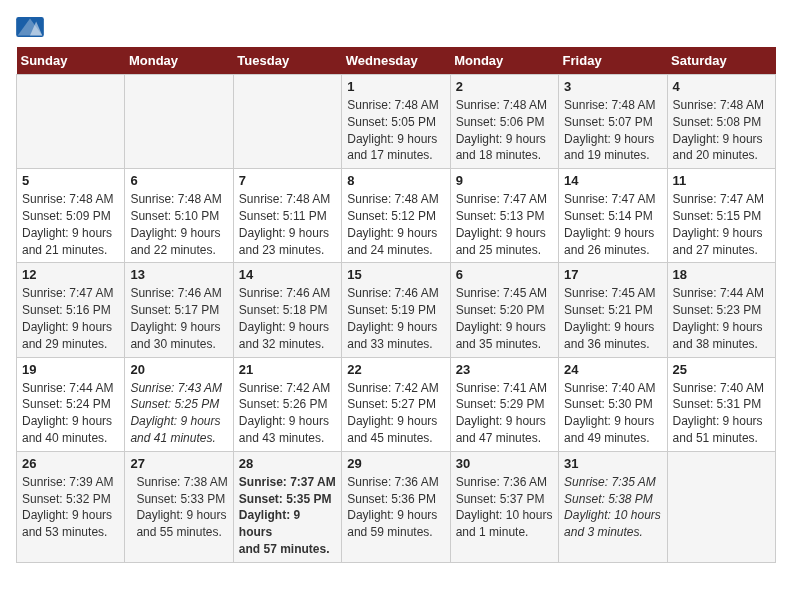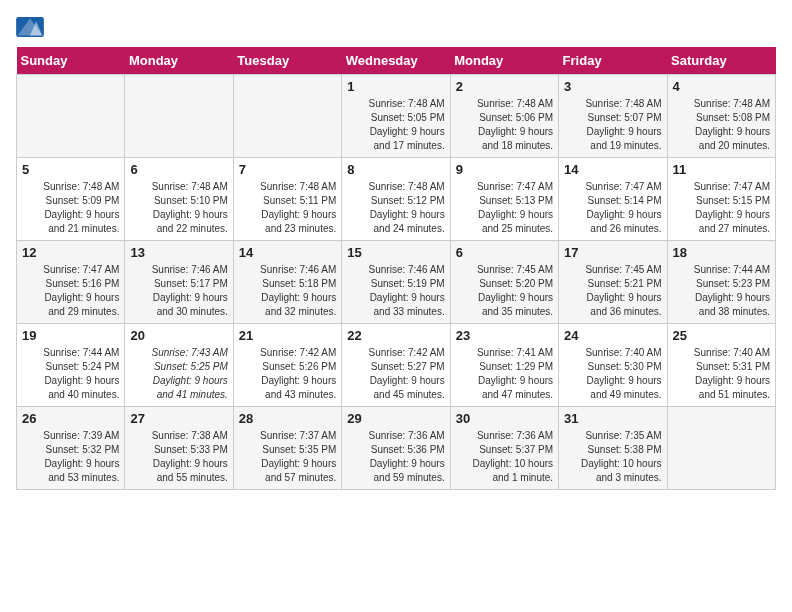--- a/index.html
+++ b/index.html
@@ -46,21 +46,21 @@
     .calendar-subtitle {
       font-size: 15px;
       color: #555;
     }
     table {
       width: 100%;
       border-collapse: collapse;
       font-size: 11px;
     }
     thead tr th {
-      background-color: #be185d;
+      background-color: #7f1d1d;
       color: #fff;
       padding: 6px 4px;
       text-align: left;
       font-size: 13px;
       font-weight: bold;
       margin-top: 12px;
     }
     tbody tr td {
       border: 1px solid #ccc;
       vertical-align: top;
@@ -77,22 +77,21 @@
     }
     .day-num {
       font-weight: bold;
       font-size: 13px;
       margin-bottom: 3px;
       color: #222;
     }
     .day-info {
       color: #333;
       line-height: 1.4;
-      font-size: 10px;
-      text-align: right;
+      font-size: 12px;
     }
     .empty-cell {
       background-color: #f5f5f5;
     }
   </style>
 </head>
 <body>
 
 <div class="header">
   <div class="logo">
@@ -285,21 +284,21 @@
         <td>
           <div class="day-num">22</div>
           <div class="day-info" style="white-space: pre-line;">Sunrise: 7:42 AM
 Sunset: 5:27 PM
 Daylight: 9 hours
 and 45 minutes.</div>
         </td>
         <td>
           <div class="day-num">23</div>
           <div class="day-info" style="white-space: pre-line;">Sunrise: 7:41 AM
-Sunset: 1:29 PM
+Sunset: 5:29 PM
 Daylight: 9 hours
 and 47 minutes.</div>
         </td>
         <td>
           <div class="day-num">24</div>
           <div class="day-info" style="white-space: pre-line;">Sunrise: 7:40 AM
 Sunset: 5:30 PM
 Daylight: 9 hours
 and 49 minutes.</div>
         </td>
@@ -314,49 +313,49 @@
       <tr>
         <td>
           <div class="day-num">26</div>
           <div class="day-info" style="white-space: pre-line;">Sunrise: 7:39 AM
 Sunset: 5:32 PM
 Daylight: 9 hours
 and 53 minutes.</div>
         </td>
         <td>
           <div class="day-num">27</div>
-          <div class="day-info" style="white-space: pre-line;">Sunrise: 7:38 AM
+          <div class="day-info" style="white-space: pre-line; margin-left: 6px;">Sunrise: 7:38 AM
 Sunset: 5:33 PM
 Daylight: 9 hours
 and 55 minutes.</div>
         </td>
         <td>
           <div class="day-num">28</div>
-          <div class="day-info" style="white-space: pre-line;">Sunrise: 7:37 AM
+          <div class="day-info" style="white-space: pre-line; font-weight: bold;">Sunrise: 7:37 AM
 Sunset: 5:35 PM
 Daylight: 9 hours
 and 57 minutes.</div>
         </td>
         <td>
           <div class="day-num">29</div>
           <div class="day-info" style="white-space: pre-line;">Sunrise: 7:36 AM
 Sunset: 5:36 PM
 Daylight: 9 hours
 and 59 minutes.</div>
         </td>
         <td>
           <div class="day-num">30</div>
           <div class="day-info" style="white-space: pre-line;">Sunrise: 7:36 AM
 Sunset: 5:37 PM
 Daylight: 10 hours
 and 1 minute.</div>
         </td>
         <td>
           <div class="day-num">31</div>
-          <div class="day-info" style="white-space: pre-line;">Sunrise: 7:35 AM
+          <div class="day-info" style="white-space: pre-line; font-style: italic;">Sunrise: 7:35 AM
 Sunset: 5:38 PM
 Daylight: 10 hours
 and 3 minutes.</div>
         </td>
         <td class="empty-cell"></td>
       </tr>
     </tbody>
 </table>
 
 </body></html>

